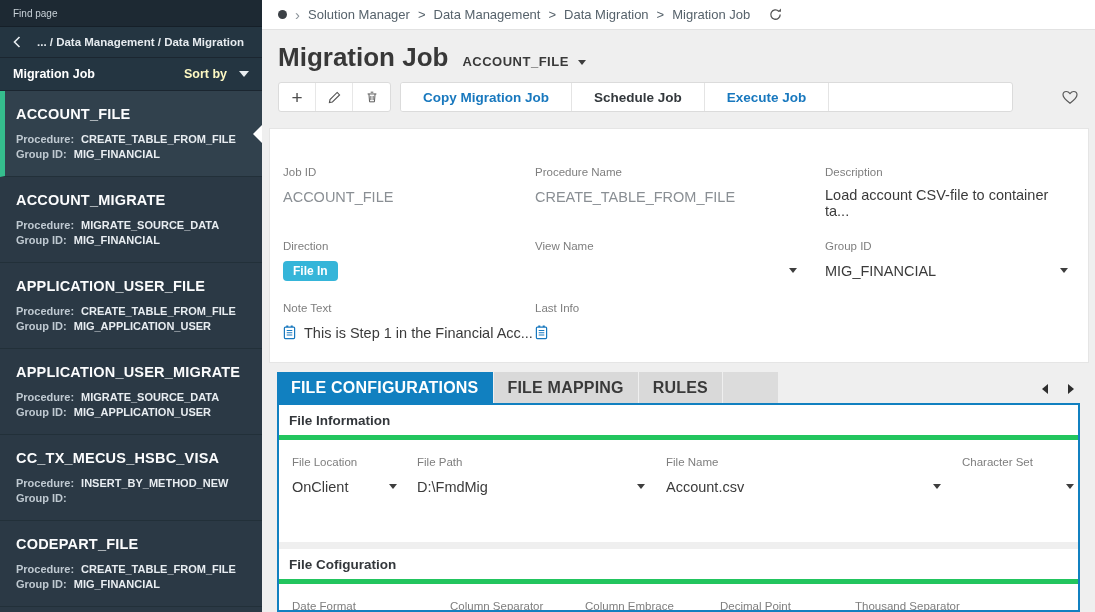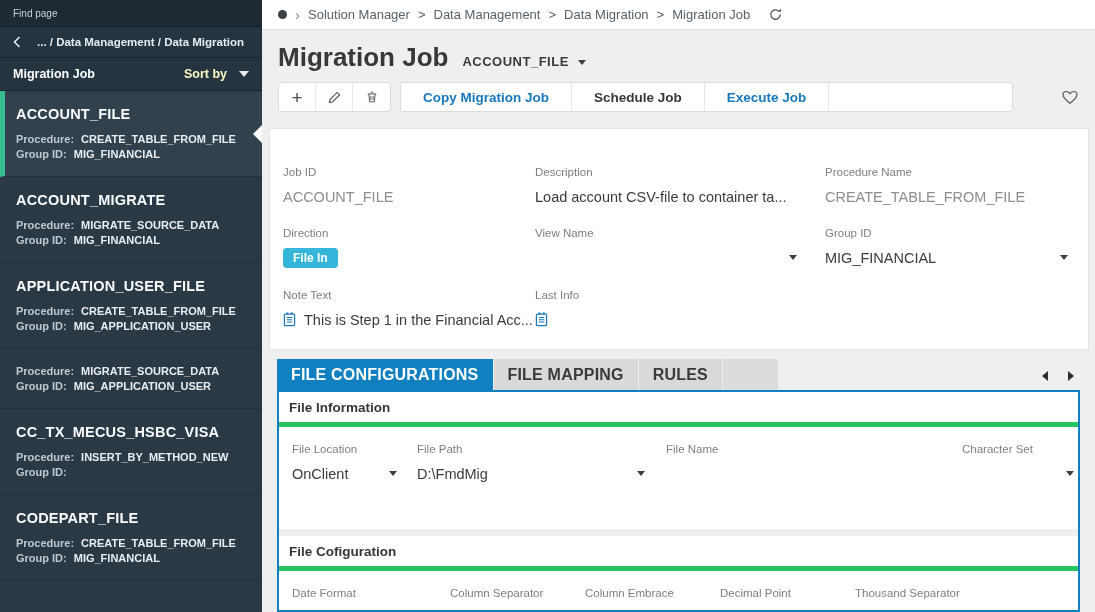--- a/index.html
+++ b/index.html
@@ -114,20 +114,21 @@
       <div class="job-meta"><span>Group ID:</span><span class="meta-value">MIG_FINANCIAL</span></div>
     </div>
 
     <div class="job-item">
       <div class="job-name">APPLICATION_USER_FILE</div>
       <div class="job-meta"><span>Procedure:</span><span class="meta-value">CREATE_TABLE_FROM_FILE</span></div>
       <div class="job-meta"><span>Group ID:</span><span class="meta-value">MIG_APPLICATION_USER</span></div>
     </div>
 
     <div class="job-item">
+      <div class="job-name">APPLICATION_USER_MIGRATE</div>
       <div class="job-meta"><span>Procedure:</span><span class="meta-value">MIGRATE_SOURCE_DATA</span></div>
       <div class="job-meta"><span>Group ID:</span><span class="meta-value">MIG_APPLICATION_USER</span></div>
     </div>
 
     <div class="job-item">
       <div class="job-name">CC_TX_MECUS_HSBC_VISA</div>
       <div class="job-meta"><span>Procedure:</span><span class="meta-value">INSERT_BY_METHOD_NEW</span></div>
       <div class="job-meta"><span>Group ID:</span><span class="meta-value"></span></div>
     </div>
 
@@ -202,26 +203,26 @@
     </div>
   </div>
 
   <div class="form-card">
     <div class="form-row">
       <div class="field">
         <div class="field-label">Job ID</div>
         <div class="field-value readonly">ACCOUNT_FILE</div>
       </div>
       <div class="field">
+        <div class="field-label">Procedure Name</div>
+        <div class="field-value readonly">CREATE_TABLE_FROM_FILE</div>
+      </div>
+      <div class="field">
         <div class="field-label">Description</div>
         <div class="field-value">Load account CSV-file to container ta...</div>
-      </div>
-      <div class="field">
-        <div class="field-label">Procedure Name</div>
-        <div class="field-value readonly">CREATE_TABLE_FROM_FILE</div>
       </div>
     </div>
     <div class="form-row">
       <div class="field">
         <div class="field-label">Direction</div>
         <div class="field-value">
             <span class="badge">File In</span>
           </div>
       </div>
       <div class="field">
@@ -295,20 +296,24 @@
         </div>
         <div class="field">
           <div class="field-label">File Path</div>
           <div class="field-value dd w228">
             <span>D:\FmdMig</span>
             <span class="caret-d"></span>
           </div>
         </div>
         <div class="field">
           <div class="field-label">File Name</div>
+          <div class="field-value dd w275">
+            <span>Account.csv</span>
+            <span class="caret-d"></span>
+          </div>
         </div>
         <div class="field">
           <div class="field-label">Character Set</div>
           <div class="field-value dd w112">
             <span></span>
             <span class="caret-d"></span>
           </div>
         </div>
       </div>
     </div>

